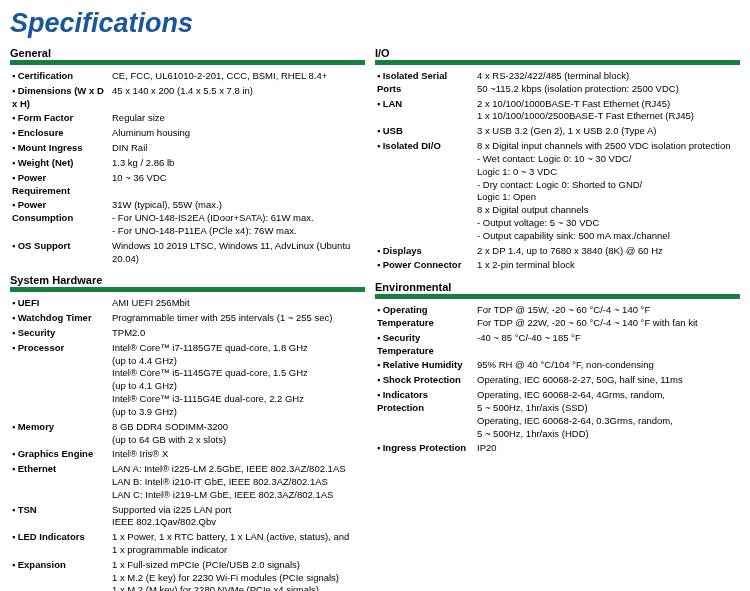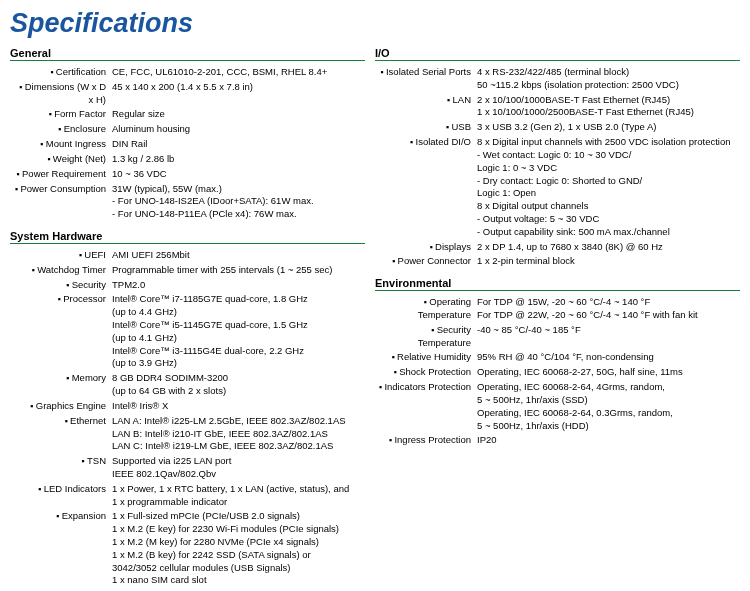--- a/index.html
+++ b/index.html
@@ -29,44 +29,43 @@
     .col-left {
       flex: 0 0 355px;
       max-width: 355px;
     }
     .col-right {
       flex: 1;
     }
     .section-title {
       font-size: 11px;
       font-weight: bold;
-      border-bottom: 1px solid #15803d;
+      border-bottom: 5px solid #15803d;
       margin-bottom: 4px;
       padding-bottom: 1px;
     }
     .spec-table {
       width: 100%;
       border-collapse: collapse;
       margin-bottom: 8px;
     }
     .spec-table td {
       vertical-align: top;
       padding: 1px 2px;
       font-size: 9.5px;
       line-height: 1.35;
     }
     .spec-table td.label-bullet::before {
       content: "▪ ";
       font-size: 9px;
     }
     .spec-table td.label-bullet {
-      font-weight: normal;
+      font-weight: bold;
       padding-right: 4px;
       width: 100px;
-      text-align: right;
     }
   </style>
 </head>
 <body>
 
 <div class="main-container">
   <h1 class="page-title">Specifications</h1>
   <div class="columns">
 
     <div class="col-left">
@@ -99,20 +98,24 @@
               <td>1.3 kg / 2.86 lb</td>
             </tr>
             <tr>
               <td class="label-bullet">Power Requirement</td>
               <td>10 ~ 36 VDC</td>
             </tr>
             <tr>
               <td class="label-bullet">Power Consumption</td>
               <td>31W (typical), 55W (max.)<br>- For UNO-148-IS2EA (IDoor+SATA): 61W max.<br>- For UNO-148-P11EA (PCle x4): 76W max.</td>
             </tr>
+            <tr>
+              <td class="label-bullet">OS Support</td>
+              <td>Windows 10 2019 LTSC, Windows 11, AdvLinux (Ubuntu 20.04)</td>
+            </tr>
           </tbody>
       </table>
 
       <div class="section-title">System Hardware</div>
       <table class="spec-table">
         <tbody id="system-hardware-body">
             <tr>
               <td class="label-bullet">UEFI</td>
               <td>AMI UEFI 256Mbit</td>
             </tr>

